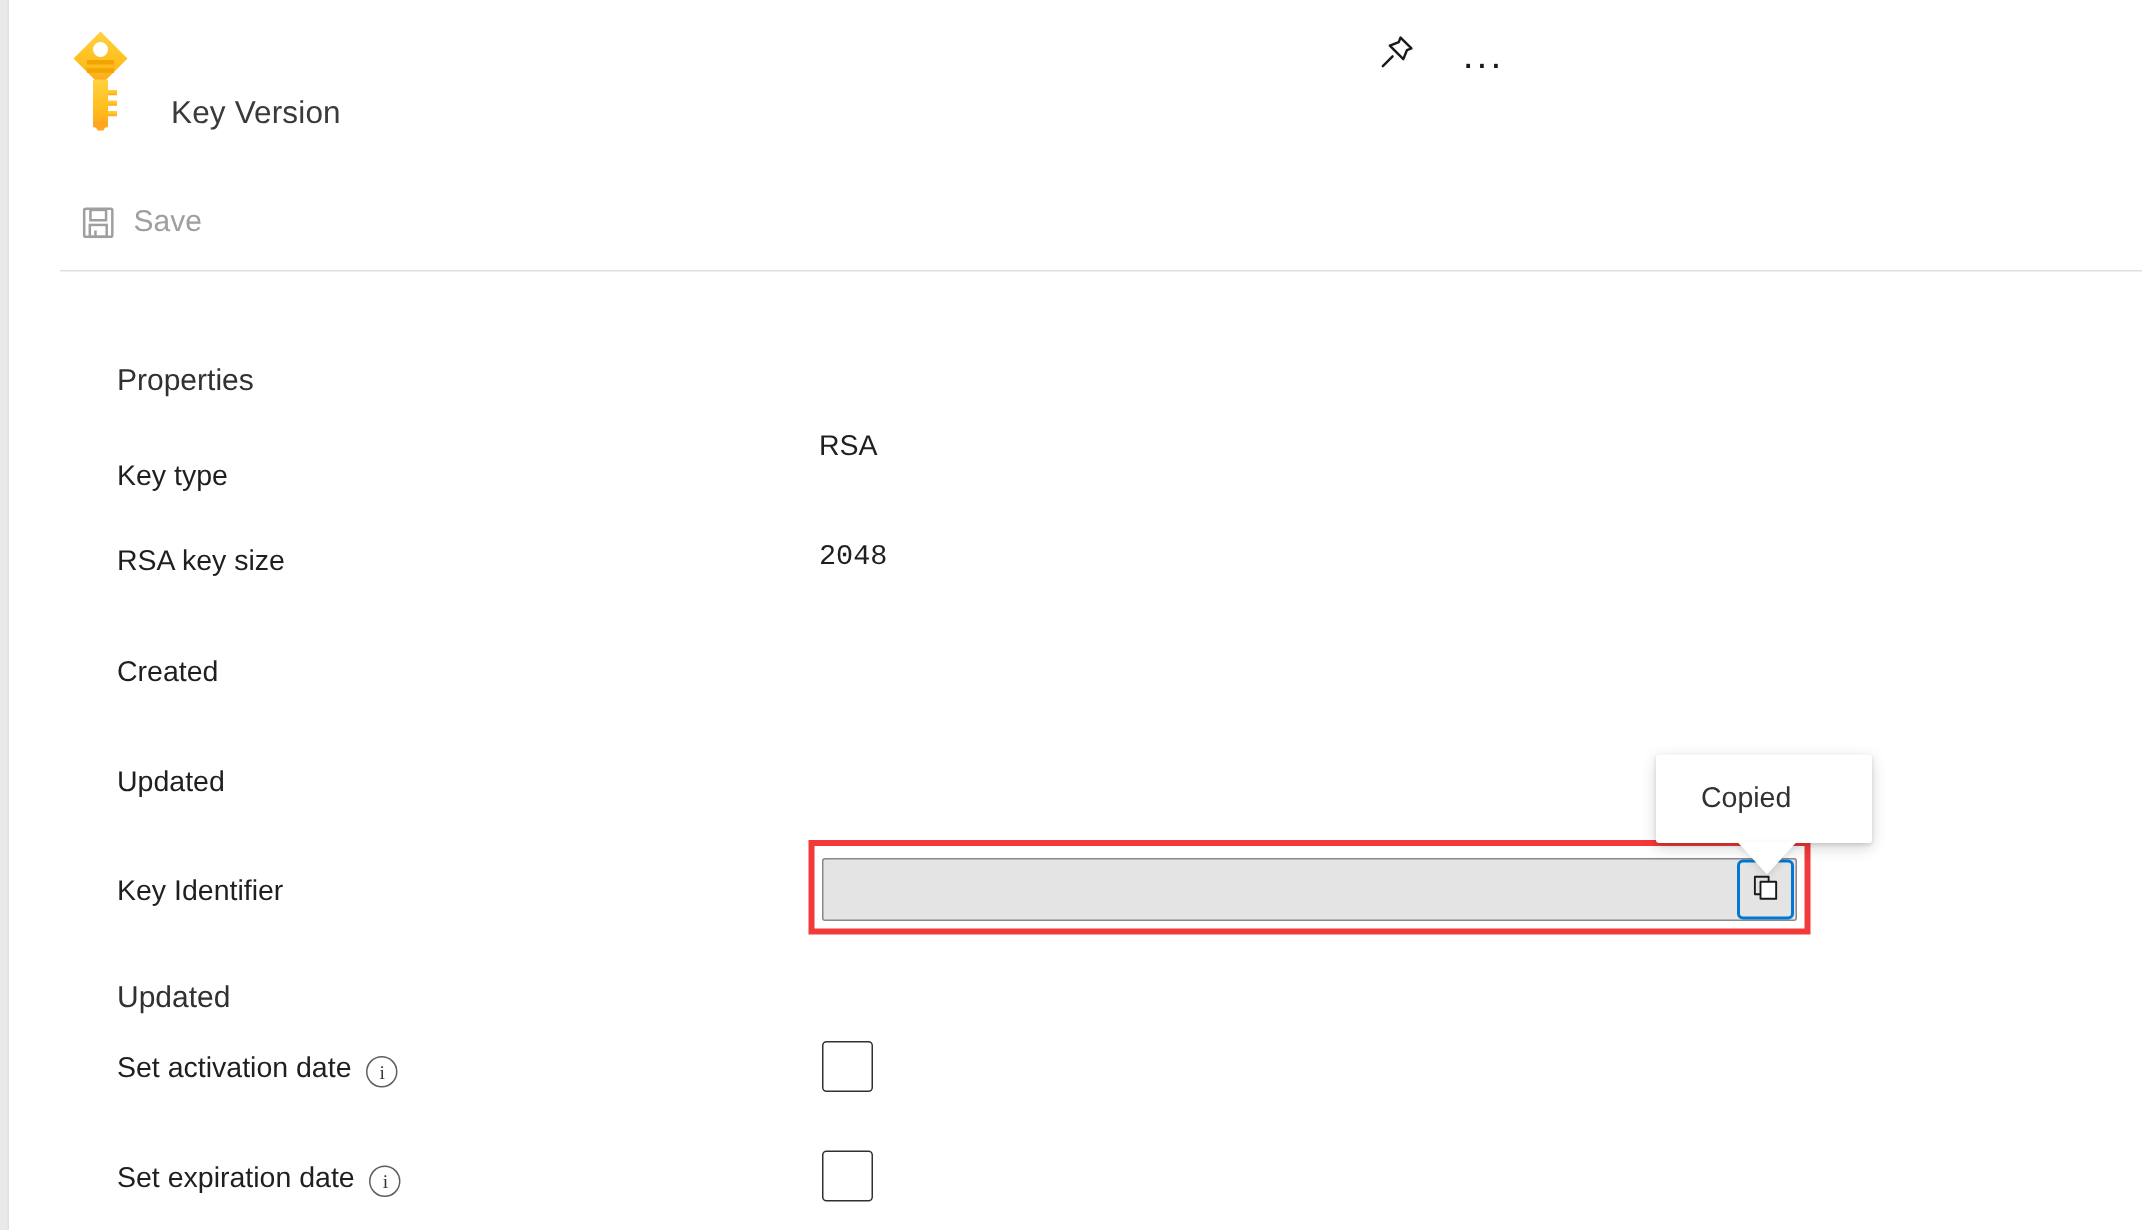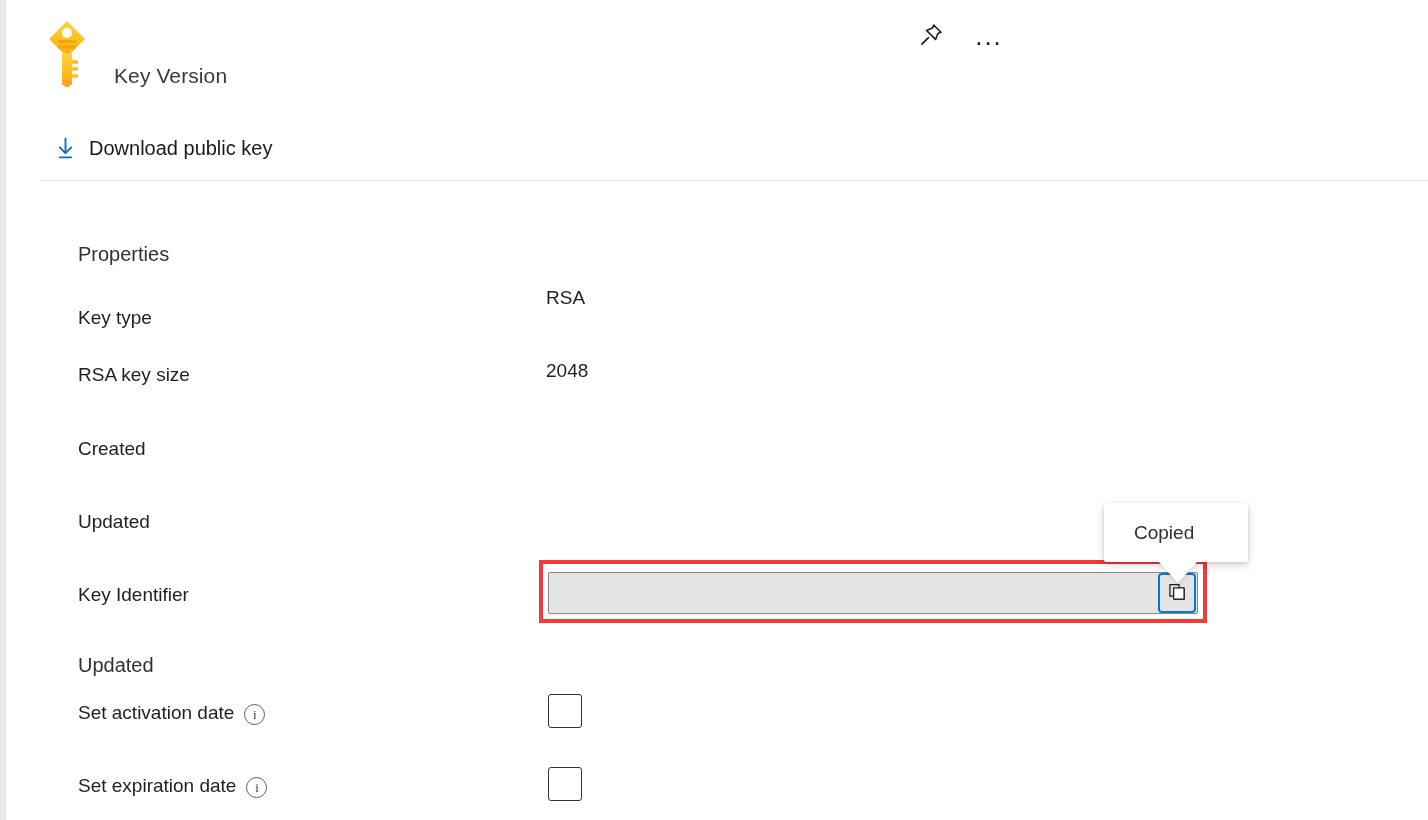--- a/index.html
+++ b/index.html
@@ -156,21 +156,21 @@
   .row-value {
     position: absolute;
     left: 546px;
     font-size: 19px;
     font-weight: 400;
     color: #201f1e;
   }
   #lbl-keytype  { top: 126px; }
   #val-keytype  { top: 106px; }
   #lbl-keysize  { top: 183px; }
-  #val-keysize  { top: 179px; }
+  #val-keysize  { top: 179px; font-family: Liberation Mono, monospace; }
   #lbl-created  { top: 257px; }
   #val-created  { top: 253px; }
   #lbl-updated  { top: 330px; }
   #val-updated  { top: 326px; }
   #lbl-keyid    { top: 403px; }
   #lbl-activation { top: 521px; }
   #lbl-expiration { top: 594px; }
 
   .info-icon {
     width: 19px;
@@ -329,32 +329,33 @@
       </span>
     </button>
     <button class="hdr-btn">
       <span class="ellipsis">...</span>
     </button>
   </div>
 </div>
 
 <div class="commandbar">
 
-
-
-  <button class="cmd">
+  <button class="cmd disabled">
     <span class="cmd-icon">
-      <svg width="25" height="25" viewBox="0 0 24 24" stroke="#0f6cbd" fill="none" stroke-width="1.8" stroke-linecap="round" stroke-linejoin="round">
-        <line x1="12" y1="2.5" x2="12" y2="16"></line>
-        <polyline points="6.5,11 12,16.5 17.5,11"></polyline>
-        <line x1="6.5" y1="20.5" x2="17.5" y2="20.5"></line>
+      <svg width="25" height="25" viewBox="0 0 24 24" fill="none" stroke="#a19f9d" stroke-width="1.6">
+        <rect x="3" y="3" width="18" height="18" rx="1"></rect>
+        <rect x="7" y="3.8" width="10" height="6.6"></rect>
+        <rect x="6.6" y="13.4" width="10.8" height="7.6"></rect>
+        <line x1="10.2" y1="17" x2="10.2" y2="21"></line>
       </svg>
     </span>
-    <span>Download public key</span>
+    <span>Save</span>
   </button>
+
+
 </div>
 
 <div class="divider"></div>
 
 <div class="content">
 
   <div class="section-head" id="sec-properties">Properties</div>
 
   <div class="row-label" id="lbl-keytype">Key type</div>
   <div class="row-value" id="val-keytype">RSA</div>

